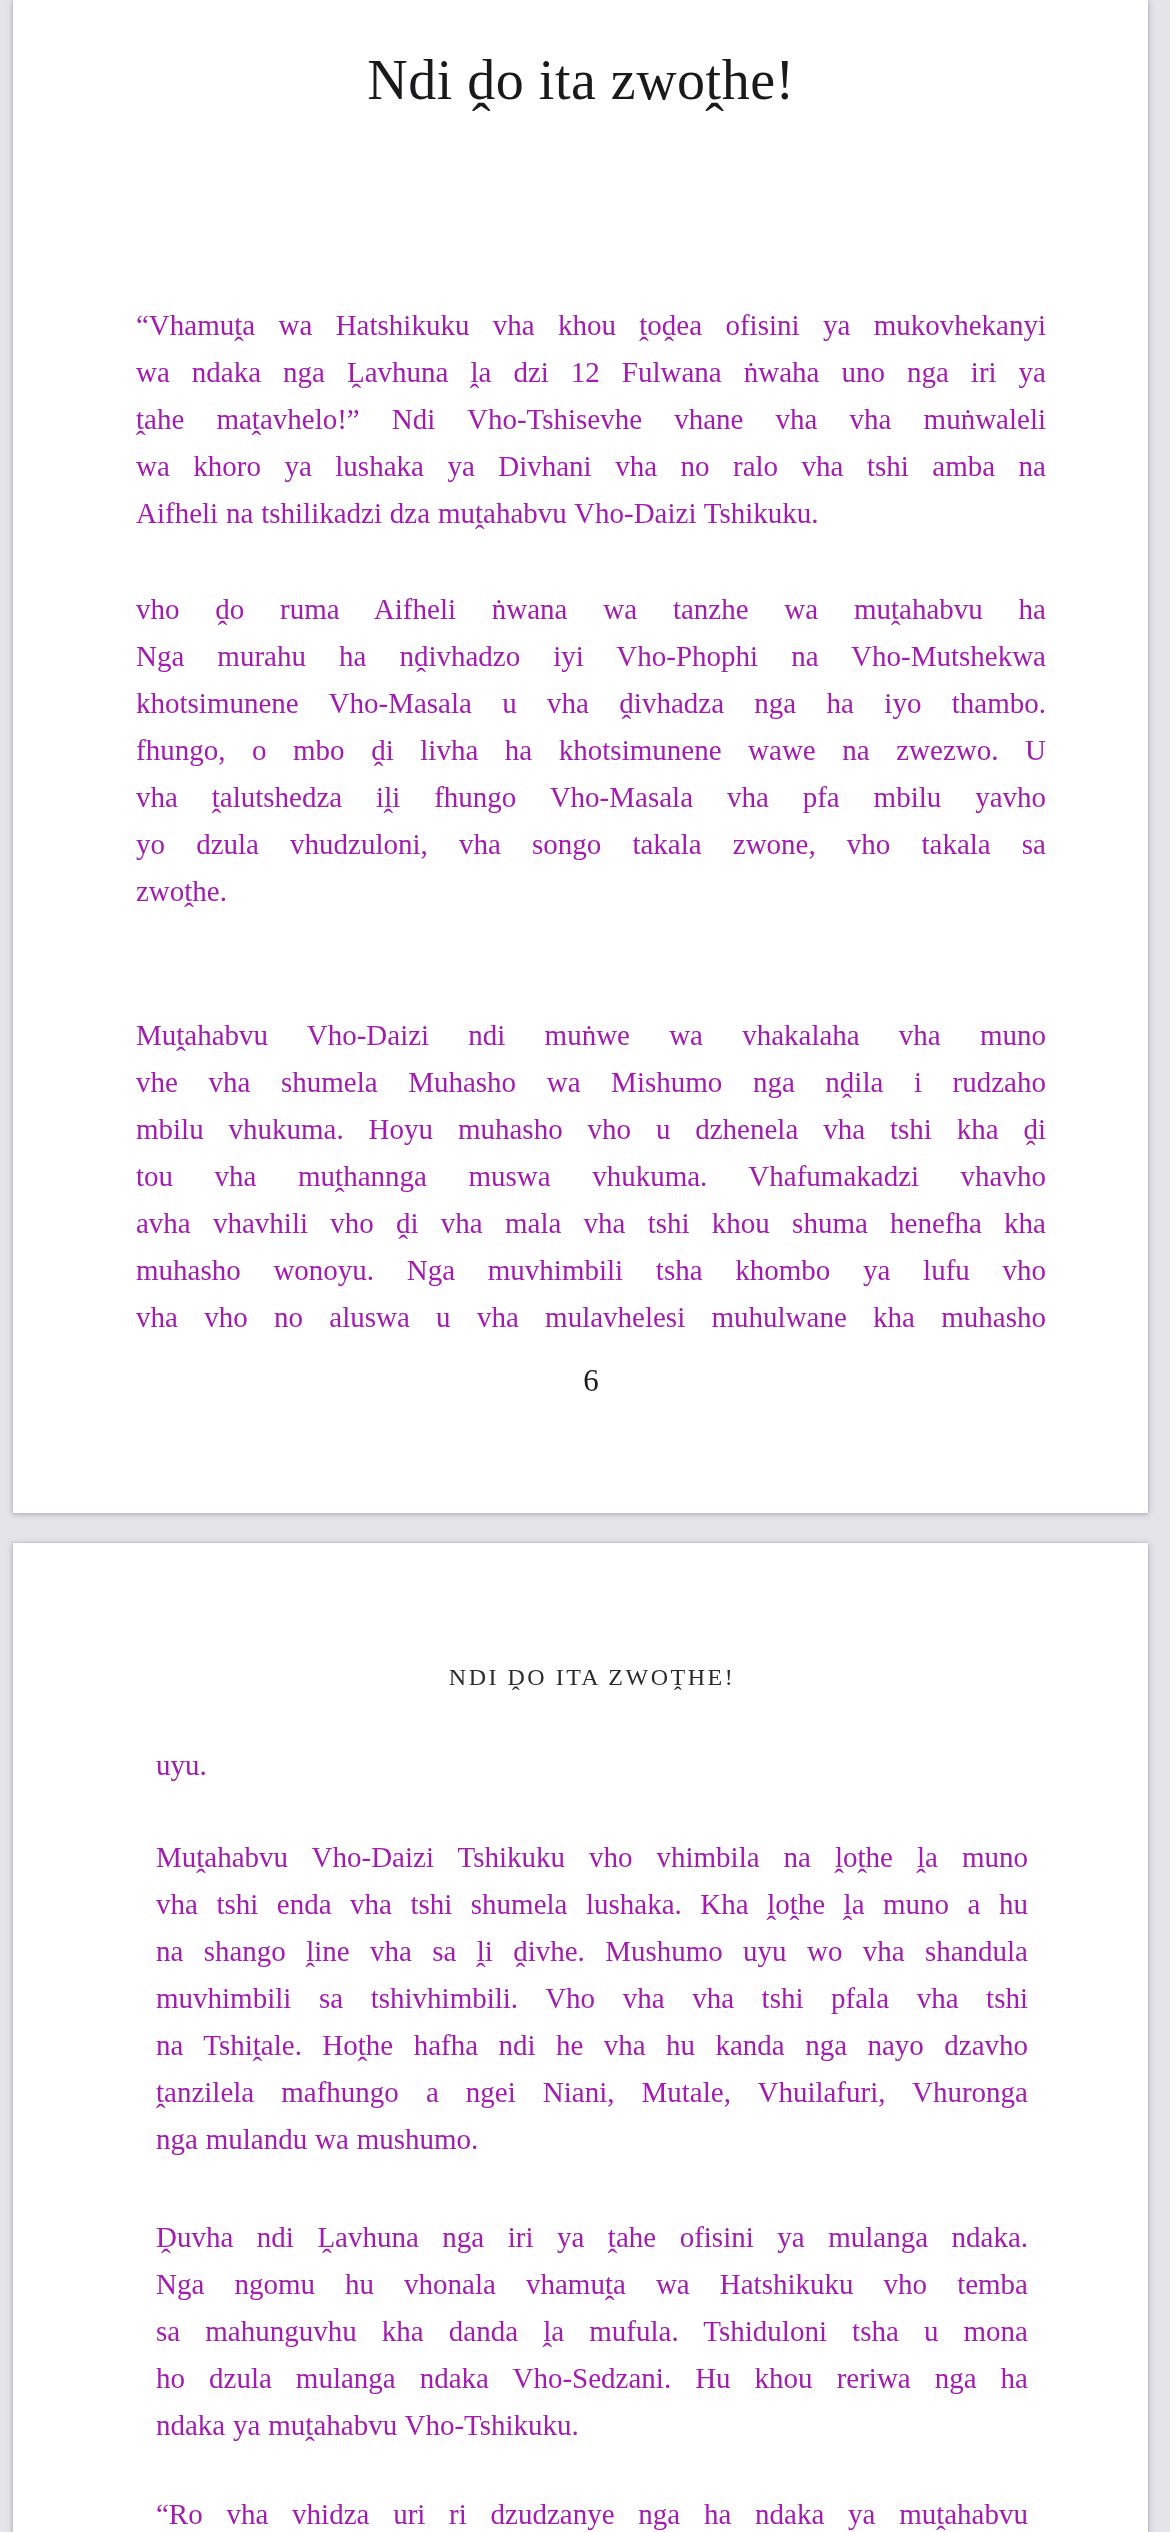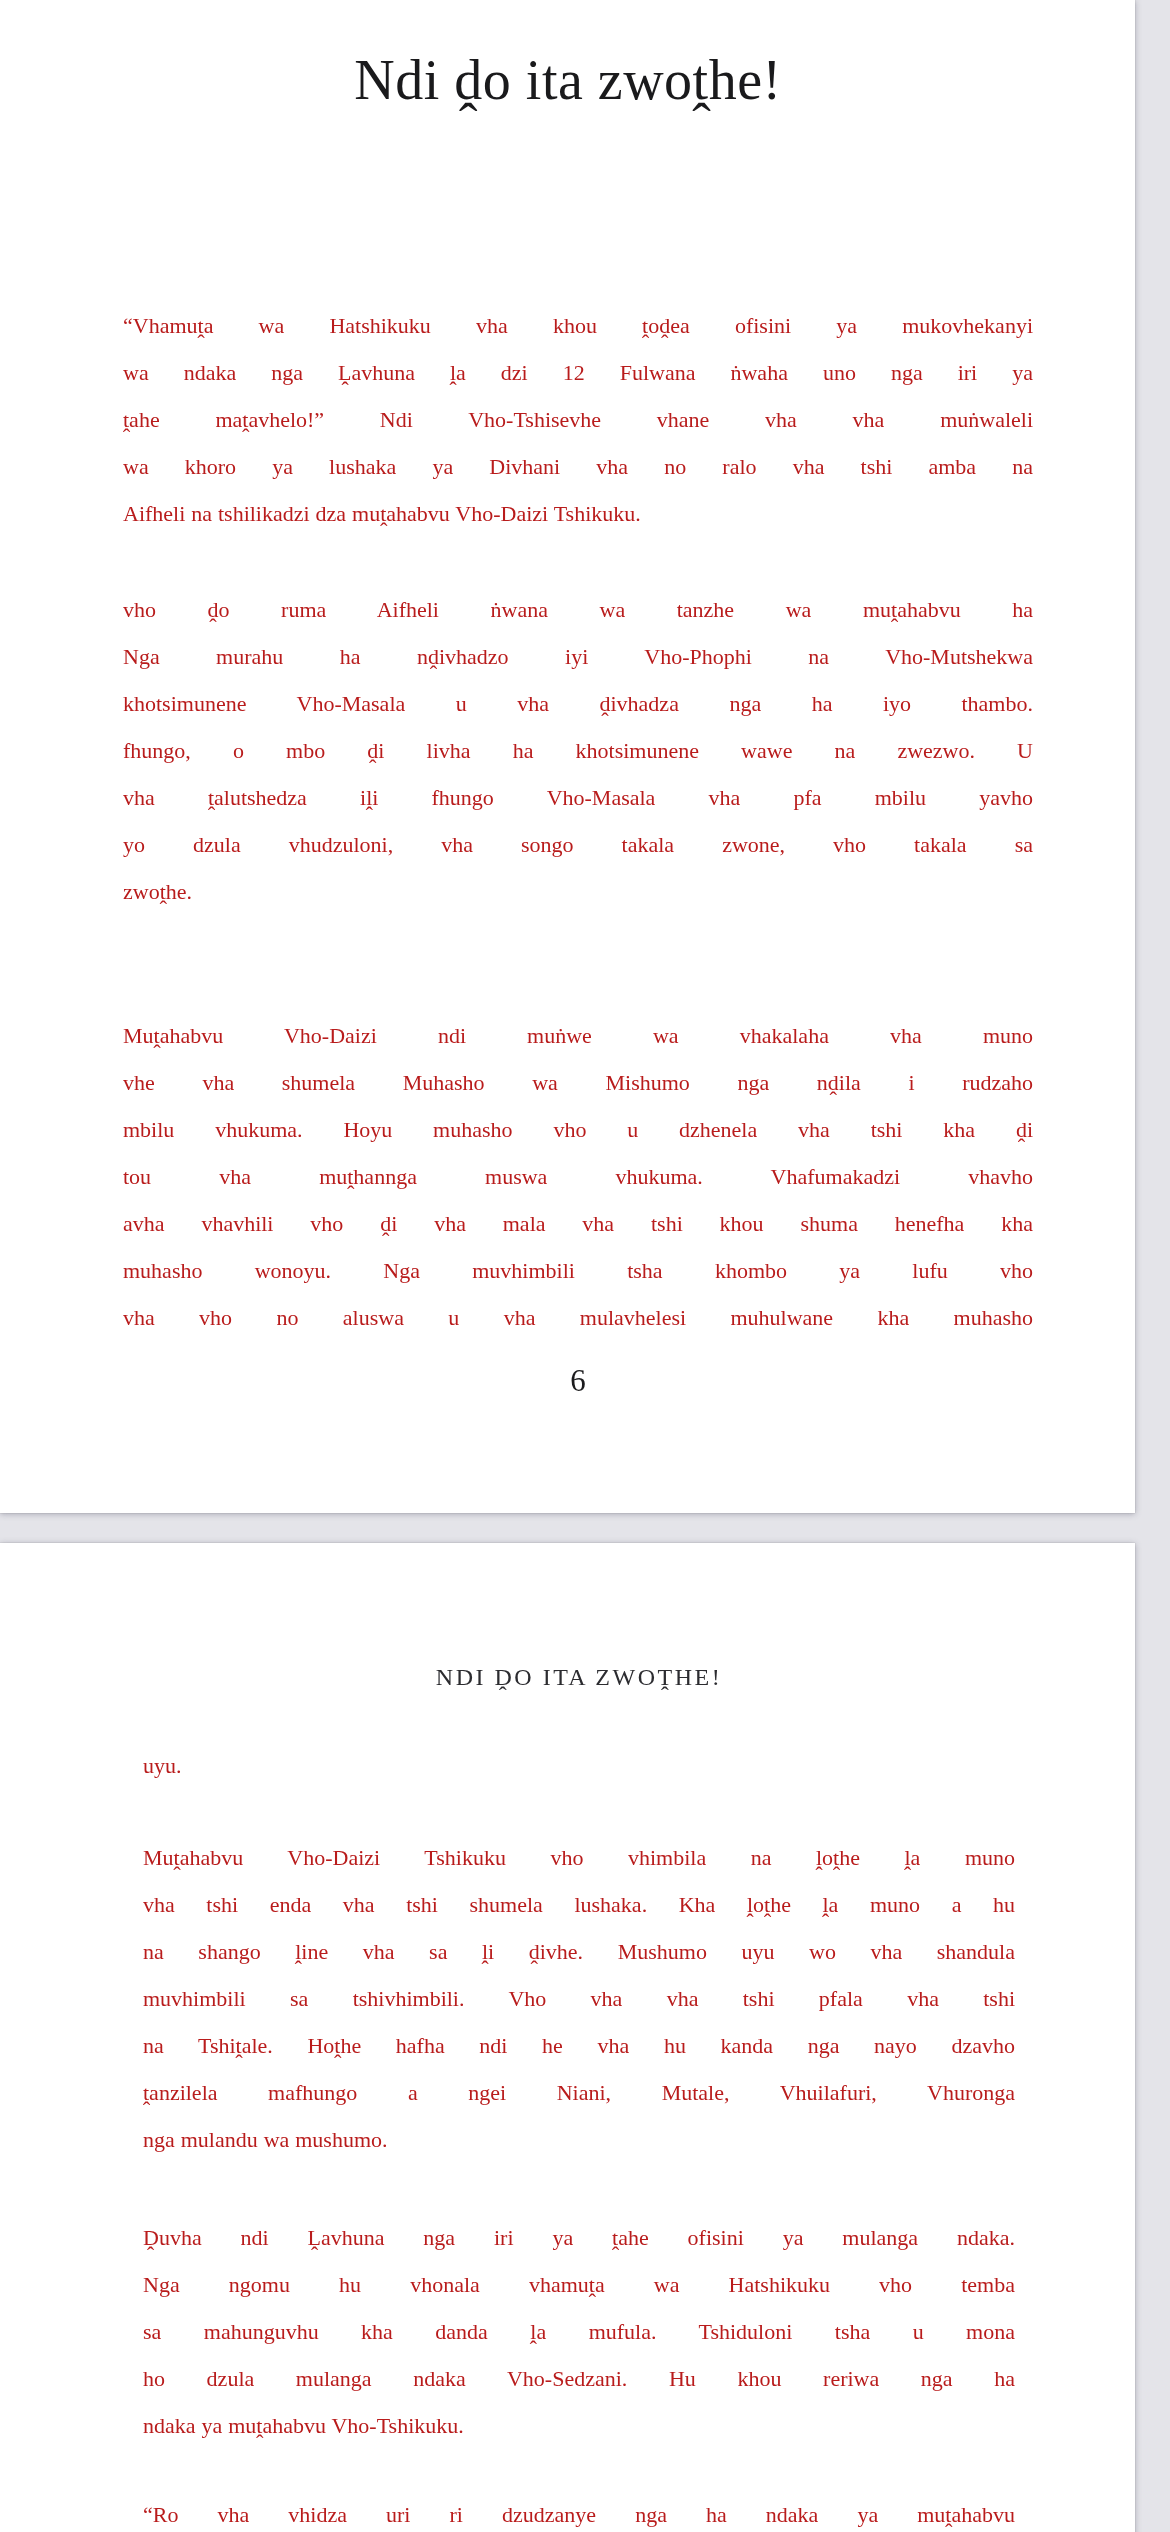--- a/index.html
+++ b/index.html
@@ -2,32 +2,32 @@
 <html><head>
 <meta charset="utf-8">
 <style>
   html,body{margin:0;padding:0;}
   body{
     width:1170px;height:2532px;position:relative;overflow:hidden;
     background:#e4e4e9;
     font-family:"Liberation Serif","DejaVu Serif",serif;
   }
   .page{
-    position:absolute;left:0;width:1135px;background:#ffffff;
+    position:absolute;left:13px;width:1135px;background:#ffffff;
     box-shadow:0 1px 6px rgba(90,90,110,0.45), 0 0 1px rgba(0,0,0,0.25);
   }
   .page1{top:0;height:1513px;}
   .page2{top:1543px;height:1020px;}
   .chapter-title{
     position:absolute;top:44px;left:113px;width:910px;margin:0;
     text-align:center;font-size:56px;line-height:72px;font-weight:normal;
     color:#1a1a1c;letter-spacing:0.5px;
   }
   .tb{
-    position:absolute;color:#b91c1c;font-size:22px;line-height:47px;
+    position:absolute;color:#a21caf;font-size:29px;line-height:47px;
   }
   .page1 .tb{left:123px;width:910px;}
   .page2 .tb{left:143px;width:872px;}
   .tline{
     height:47px;overflow:hidden;
     text-align:justify;text-align-last:justify;
     word-spacing:0.02em;
   }
   .tline.tlast{text-align-last:left;}
   .page-number{

